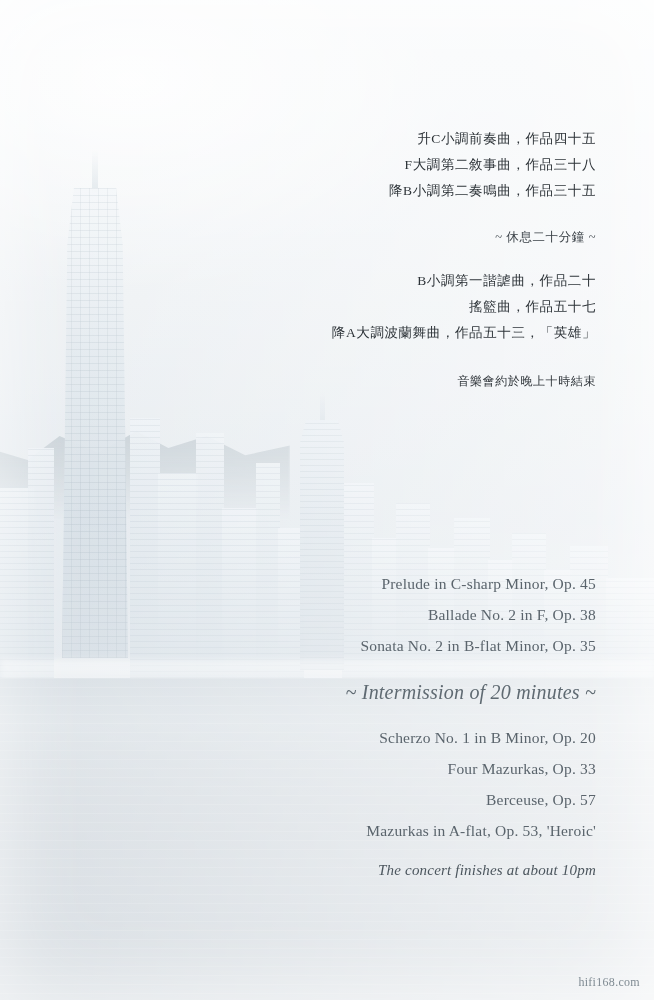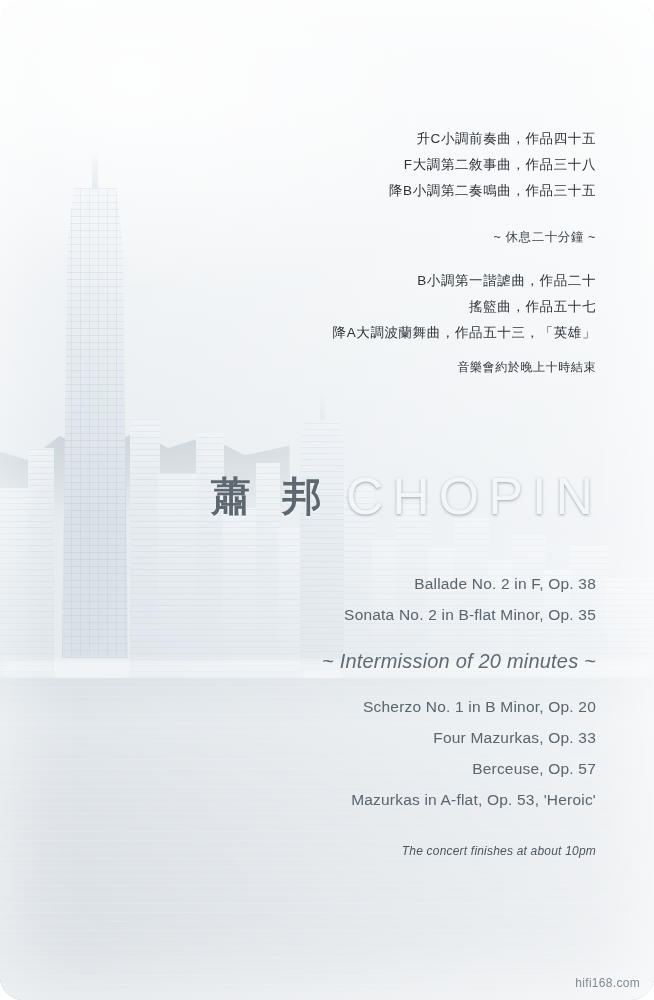--- a/index.html
+++ b/index.html
@@ -5,23 +5,22 @@
   html, body {
     margin: 0;
     padding: 0;
     background: #ffffff;
   }
   #page {
     position: relative;
     width: 654px;
     height: 1000px;
     overflow: hidden;
-    font-family: Liberation Sans, sans-serif;
+    font-family: Liberation Serif, serif;
     background: linear-gradient(180deg, #e9edf0 0%, #dfe5ea 35%, #d9e0e6 55%, #cfd7de 72%, #c8d1d8 86%, #c2ccd4 100%);
-    border-radius: 23px;
   }
 
   
   .bg-layer { position: absolute; left: 0; top: 0; width: 654px; height: 1000px; }
 
   
   .sky {
     background:
       radial-gradient(ellipse 520px 300px at 20% 8%, rgba(255,255,255,0.85) 0%, rgba(255,255,255,0) 70%),
       linear-gradient(180deg, #eef2f5 0%, #e6ebef 30%, #dde4ea 55%, #d6dee5 70%, #cdd6de 100%);
@@ -126,21 +125,21 @@
     letter-spacing: 0.6px;
   }
   .zh-list .row { white-space: nowrap; }
   .zh-intermission {
     margin-top: 20px;
     margin-bottom: 18px;
     font-size: 12.5px;
     color: #3a4147;
   }
   .zh-note {
-    margin-top: 8px;
+    margin-top: 22px;
     font-size: 12px;
     color: #2f353a;
   }
 
   .title-wrap {
     position: absolute;
     left: 0; right: 52px;
     top: 466px;
     text-align: right;
   }
@@ -176,23 +175,23 @@
     letter-spacing: 0.2px;
   }
   .en-intermission {
     margin-top: 16px;
     margin-bottom: 14px;
     font-style: italic;
     font-size: 20px;
     color: #5f6a72;
   }
   .en-note {
-    margin-top: 21px;
+    margin-top: 9px;
     font-style: italic;
-    font-size: 12px;
+    font-size: 15px;
     color: #4c565e;
   }
 
   .watermark {
     position: absolute;
     right: 14px;
     bottom: 10px;
     font-size: 12px;
     color: #7f8a92;
     letter-spacing: 0.3px;
@@ -244,25 +243,23 @@
 
       <div class="zh-intermission">~ 休息二十分鐘 ~</div>
 
       <div class="row">B小調第一諧謔曲，作品二十</div>
       <div class="row">搖籃曲，作品五十七</div>
       <div class="row">降A大調波蘭舞曲，作品五十三，「英雄」</div>
 
       <div class="zh-note">音樂會約於晚上十時結束</div>
     </div>
 
-    <div class="title-wrap">
-      <span class="title-zh">蕭 邦</span><span class="title-en">CHOPIN</span>
-    </div>
 
     <div class="en-list">
+      <div class="row">Prelude in C-sharp Minor, Op. 45</div>
       <div class="row">Ballade No. 2 in F, Op. 38</div>
       <div class="row">Sonata No. 2 in B-flat Minor, Op. 35</div>
 
       <div class="en-intermission">~ Intermission of 20 minutes ~</div>
 
       <div class="row">Scherzo No. 1 in B Minor, Op. 20</div>
       <div class="row">Four Mazurkas, Op. 33</div>
       <div class="row">Berceuse, Op. 57</div>
       <div class="row">Mazurkas in A-flat, Op. 53, 'Heroic'</div>
 

